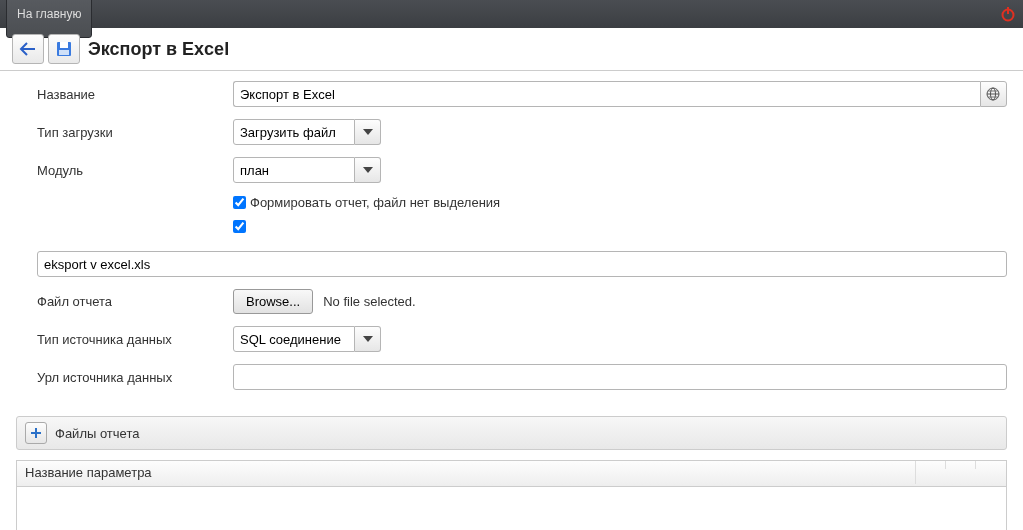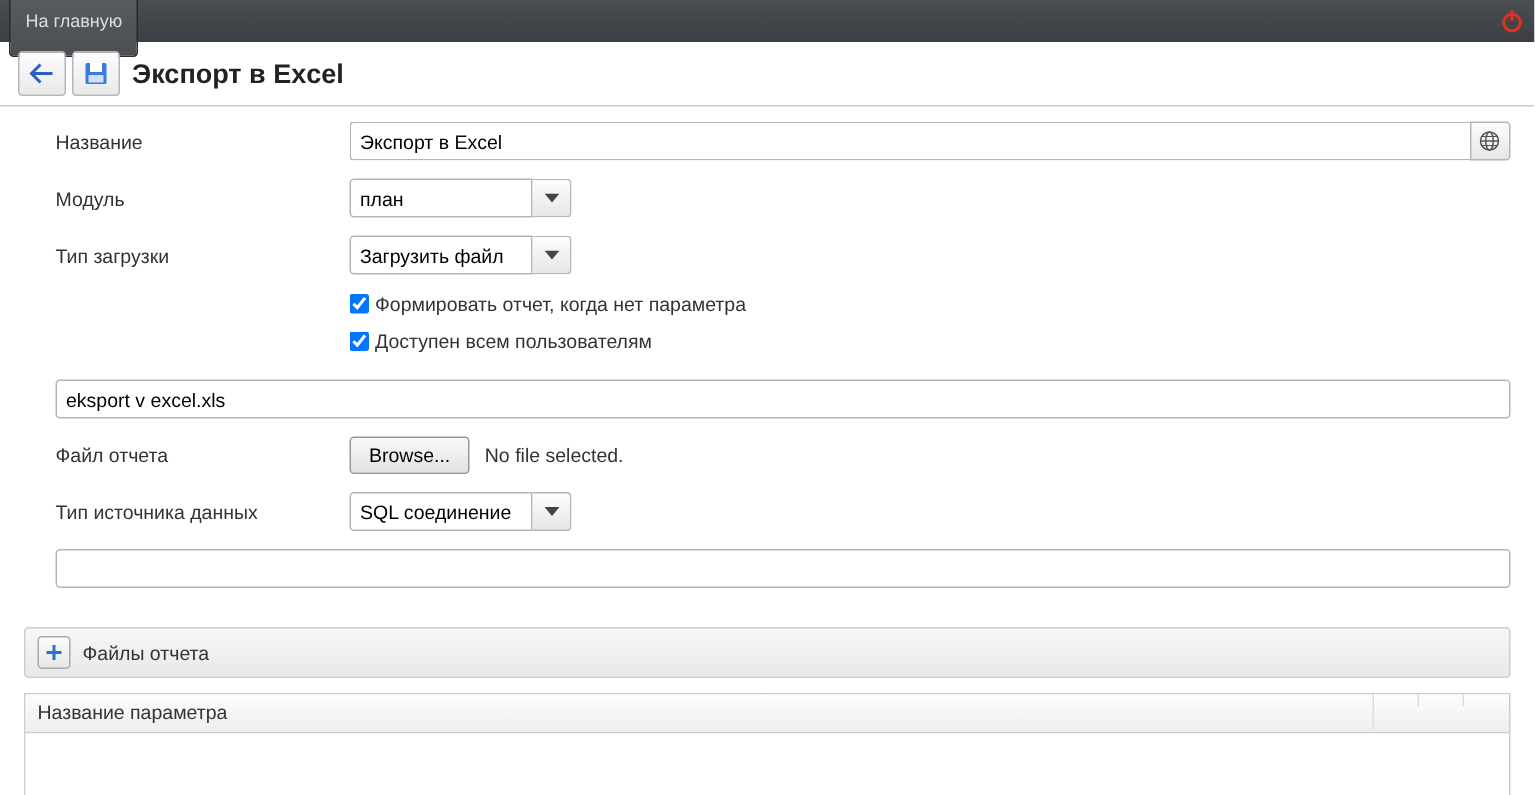--- a/index.html
+++ b/index.html
@@ -234,62 +234,61 @@
               <line x1="1" y1="7" x2="13" y2="7" stroke="#555" stroke-width="1"></line>
               <line x1="2" y1="4" x2="12" y2="4" stroke="#555" stroke-width="0.8"></line>
               <line x1="2" y1="10" x2="12" y2="10" stroke="#555" stroke-width="0.8"></line>
             </svg>
         </div>
       </div>
     </div>
   </div>
 
   <div class="form-row">
+    <div class="form-label">Тип загрузки</div>
+    <div class="form-control">
+      <div class="combo">
+        <input type="text" class="text-input" value="Загрузить файл" style="">
+        <div class="combo-btn">
+          <svg width="10" height="6" viewBox="0 0 10 6">
+              <path d="M0 0 L5 6 L10 0 Z" fill="#444"></path>
+            </svg>
+        </div>
+      </div>
+    </div>
+  </div>
+
+  <div class="form-row">
     <div class="form-label">Модуль</div>
     <div class="form-control">
       <div class="combo">
         <input type="text" class="text-input" value="план" style="">
         <div class="combo-btn">
           <svg width="10" height="6" viewBox="0 0 10 6">
               <path d="M0 0 L5 6 L10 0 Z" fill="#444"></path>
             </svg>
         </div>
       </div>
     </div>
   </div>
 
-  <div class="form-row">
-    <div class="form-label">Тип загрузки</div>
-    <div class="form-control">
-      <div class="combo">
-        <input type="text" class="text-input" value="Загрузить файл" style="">
-        <div class="combo-btn">
-          <svg width="10" height="6" viewBox="0 0 10 6">
-              <path d="M0 0 L5 6 L10 0 Z" fill="#444"></path>
-            </svg>
-        </div>
-      </div>
-    </div>
-  </div>
-
   <div class="form-row" style="margin-bottom:4px;">
     <div class="form-label"></div>
     <div class="form-control">
       <div class="checkbox-row">
         <input type="checkbox" checked="" style="">
-        <span>Формировать отчет, когда нет параметра</span>
+        <span>Формировать отчет, файл нет выделения</span>
       </div>
     </div>
   </div>
   <div class="form-row">
     <div class="form-label"></div>
     <div class="form-control">
       <div class="checkbox-row">
         <input type="checkbox" checked="" style="">
-        <span>Доступен всем пользователям</span>
       </div>
     </div>
   </div>
 
   <div class="form-row">
     <div class="form-control">
       <input type="text" class="text-input" value="eksport v excel.xls" style="">
     </div>
   </div>
 
@@ -309,20 +308,21 @@
         <div class="combo-btn">
           <svg width="10" height="6" viewBox="0 0 10 6">
               <path d="M0 0 L5 6 L10 0 Z" fill="#444"></path>
             </svg>
         </div>
       </div>
     </div>
   </div>
 
   <div class="form-row" style="margin-bottom:6px;">
+    <div class="form-label">Урл источника данных</div>
     <div class="form-control">
       <input type="text" class="text-input" value="" style="">
     </div>
   </div>
 
 
 </div>
 
 <div class="section">
   <div class="section-header">

